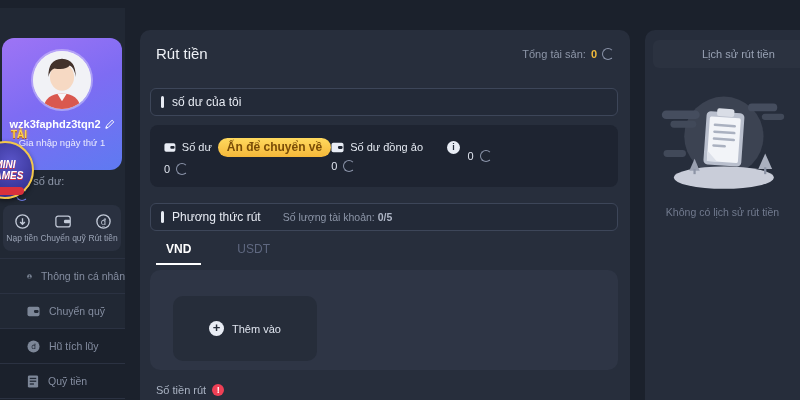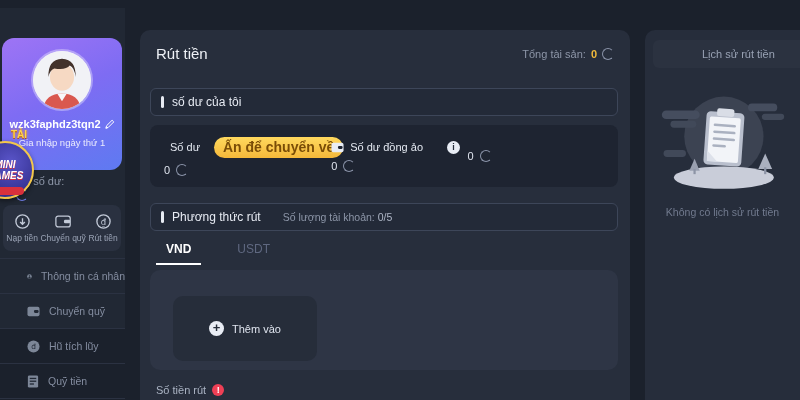--- a/index.html
+++ b/index.html
@@ -54,32 +54,32 @@
   .assets-row{position:absolute;right:16px;top:18px;display:flex;align-items:center;gap:5px;}
   .assets-row .lbl{font-size:11px;color:#8d96a8;}
 
   .section-box{position:absolute;left:10px;width:468px;height:28px;border:1px solid #3d4659;
     background:#232a38;border-radius:6px;display:flex;align-items:center;padding-left:10px;box-sizing:border-box;}
   .section-box.balance{top:58px;}
   .section-box.method{top:173px;}
   .accent-bar{width:3px;height:12px;background:#e7ebf3;border-radius:2px;margin-right:8px;}
   .section-title{font-size:12px;color:#e7ebf3;}
   .account-count{margin-left:22px;font-size:10.5px;color:#8d96a8;}
-  .account-count b{color:#aeb6c6;font-weight:normal;}
+  .account-count b{color:#aeb6c6;font-weight:bold;}
 
   .balance-cards{position:absolute;left:10px;top:95px;width:468px;height:62px;background:#1e2431;
     border-radius:8px;display:flex;padding:0 14px;box-sizing:border-box;}
   .bcard{display:flex;flex-direction:column;justify-content:center;gap:6px;}
   .bcard.c1{width:38%;}.bcard.c2{width:31%;}.bcard.c3{width:31%;}
   .bcard .row1{display:flex;align-items:center;gap:6px;}
   .bcard .row2{display:flex;align-items:center;gap:6px;}
   .bcard .lbl{font-size:11px;color:#e3e8f0;white-space:nowrap;}
   .bcard .val{font-size:11px;color:#dfe4ee;}
-  .pill{margin-left:8px;background:linear-gradient(#ffd95e,#f5b83a);border-radius:999px;
-    padding:2.5px 9px;font-size:14px;color:#7a4d07;font-weight:600;white-space:nowrap;cursor:pointer;}
+  .pill{margin-left:0;background:linear-gradient(#ffd95e,#f5b83a);border-radius:999px;
+    padding:2.5px 9px;font-size:12px;color:#7a4d07;font-weight:600;white-space:nowrap;cursor:pointer;}
   .info-dot{margin-left:18px;width:13px;height:13px;border-radius:50%;background:#e9edf5;
     color:#272e3c;font-size:9px;font-weight:bold;display:flex;align-items:center;justify-content:center;cursor:pointer;}
   .info-dot::before{content:"i";}
 
   .tabs{position:absolute;left:16px;top:208px;display:flex;gap:26px;}
   .tab{font-size:12px;color:#5f6880;padding:4px 10px;position:relative;cursor:pointer;}
   .tab.active{color:#fff;font-weight:bold;}
   .tab.active::after{content:"";position:absolute;left:0;right:0;bottom:-5px;height:2px;background:#fff;}
 
   .tab-panel{position:absolute;left:10px;top:240px;width:468px;height:100px;background:#2e3545;border-radius:10px;}

